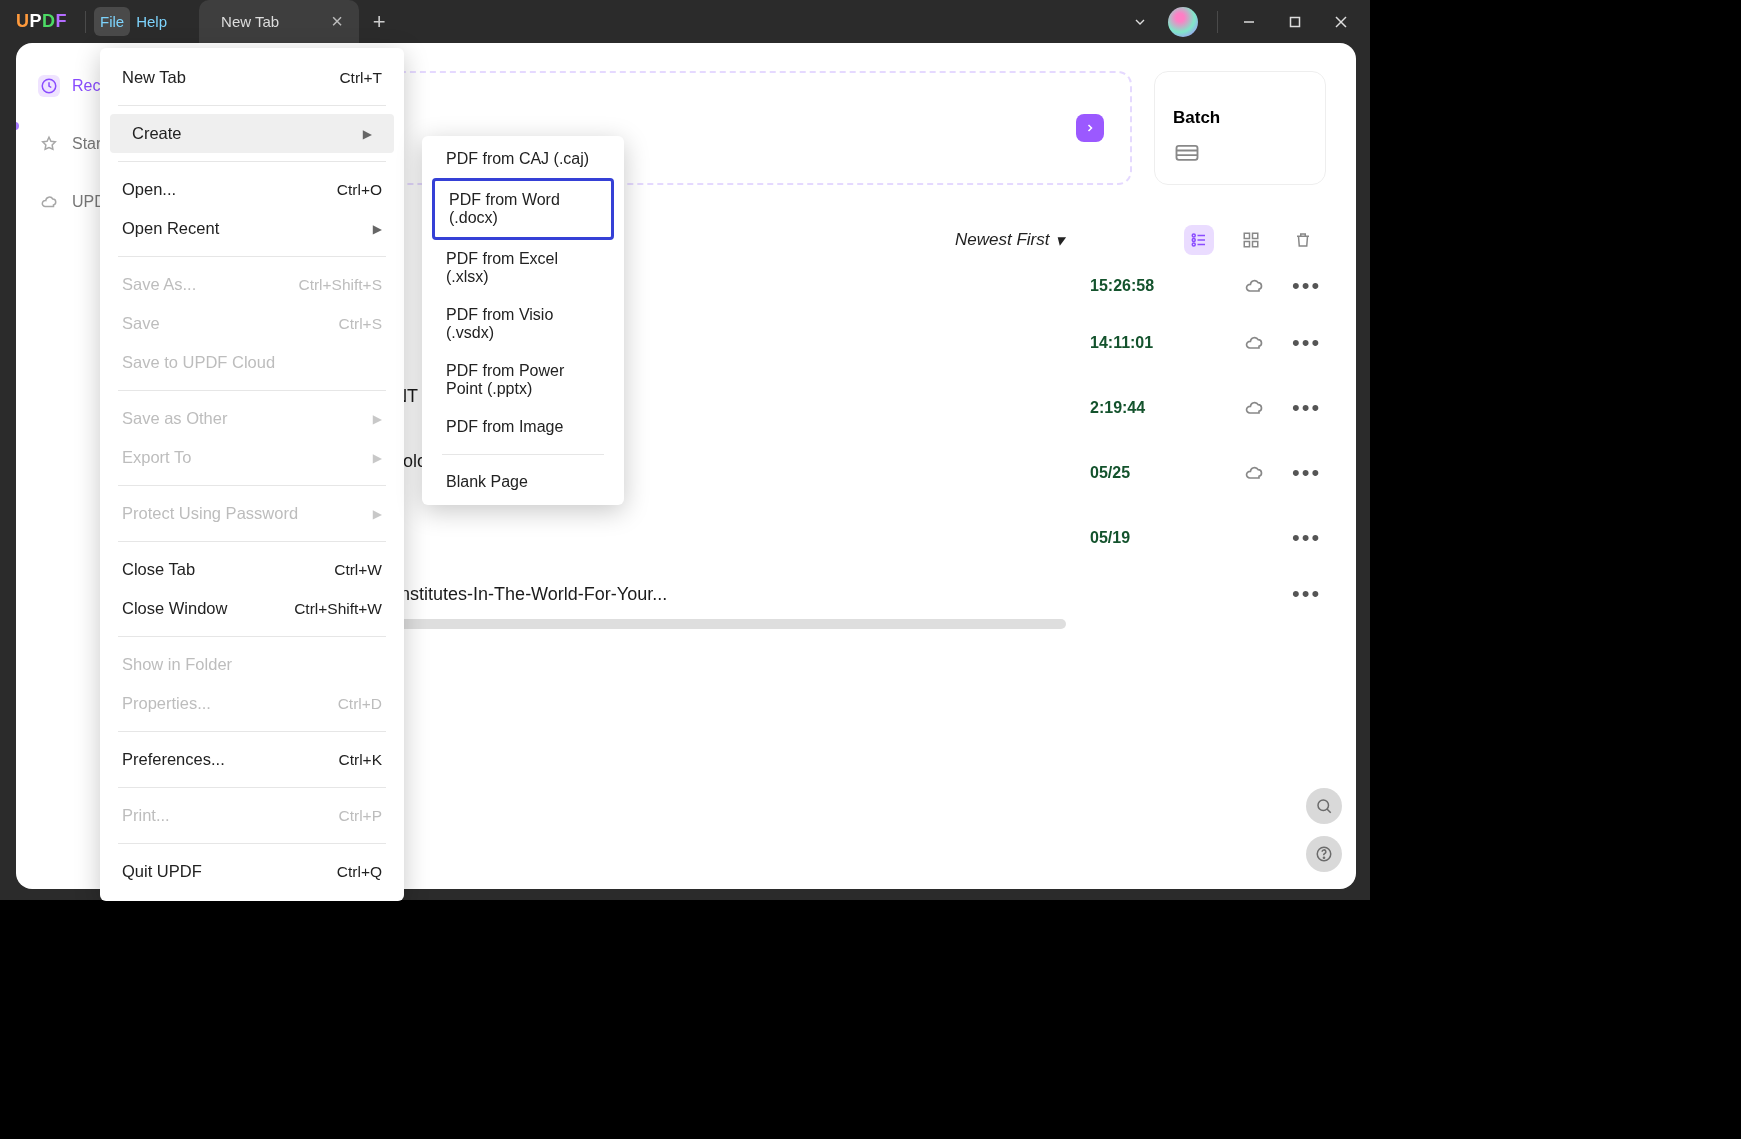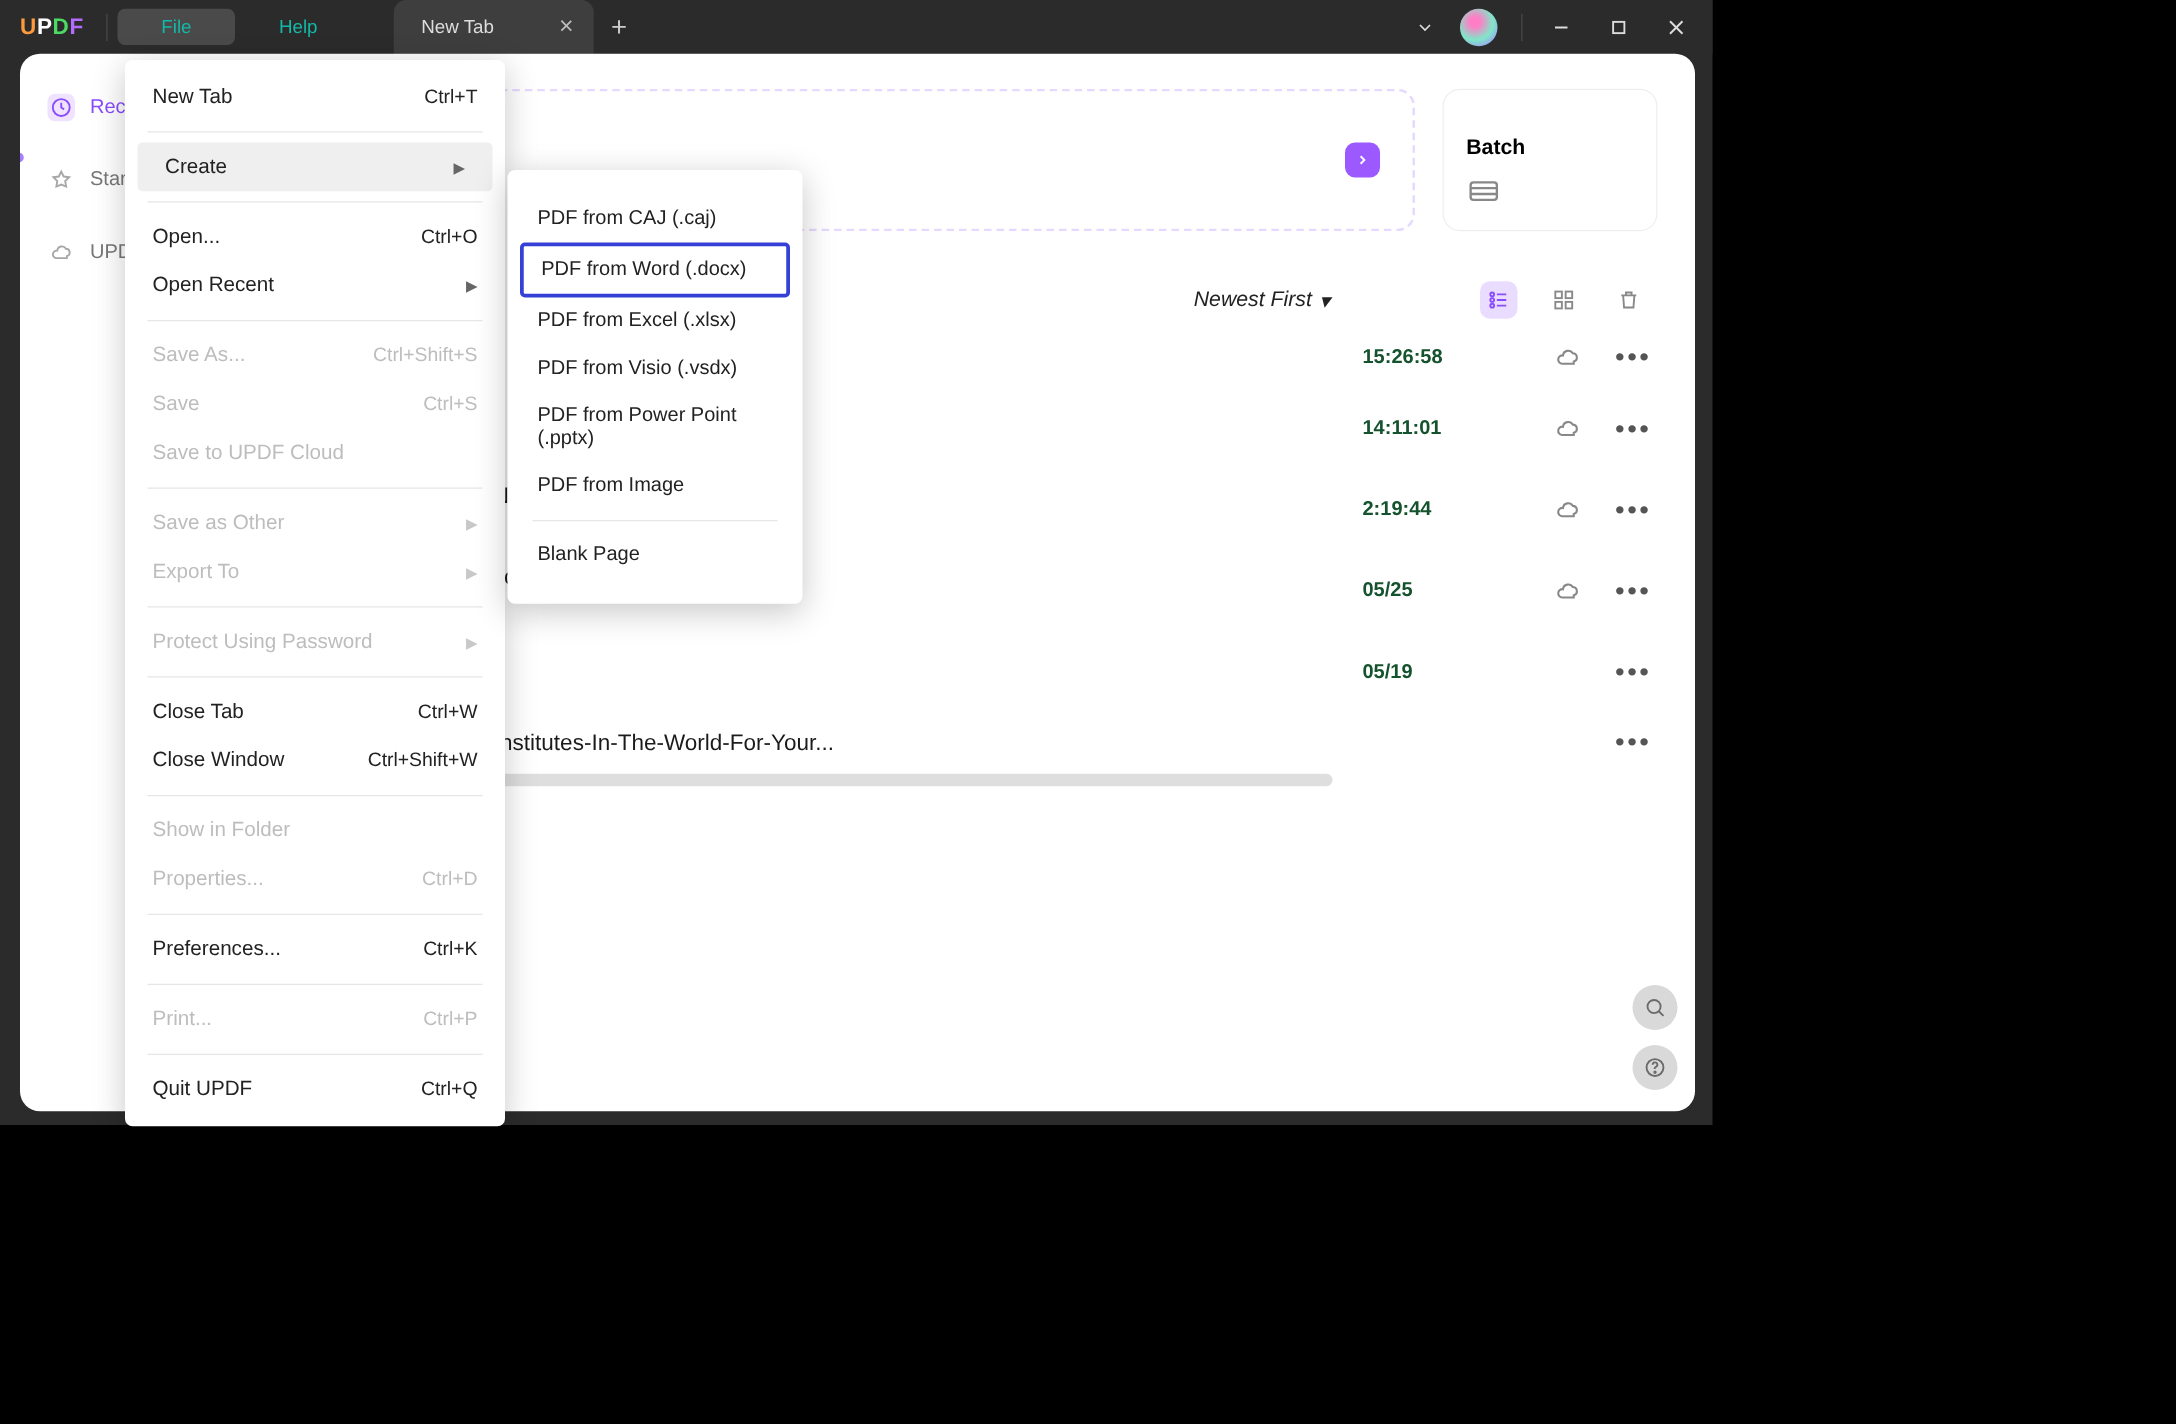--- a/index.html
+++ b/index.html
@@ -4,21 +4,21 @@
 <style>
   * { margin: 0; padding: 0; box-sizing: border-box; font-family: -apple-system, BlinkMacSystemFont, "Segoe UI", Arial, sans-serif; }
   html, body { width: 1741px; height: 1139px; overflow: hidden; background: #000; }
   .app { width: 1370px; height: 900px; background: #2b2b2b; position: relative; }
 
   
   .titlebar { height: 43px; background: #2b2b2b; display: flex; align-items: center; padding: 0 8px; position: relative; }
   .logo { font-weight: 800; font-size: 18px; letter-spacing: 0.5px; padding: 0 10px 0 8px; }
   .logo .u { color: #ff9a3c; } .logo .p { color: #ffffff; } .logo .d { color: #4cd964; } .logo .f { color: #b46cff; }
   .title-sep { width: 1px; height: 22px; background: #4a4a4a; margin: 0 8px; }
-  .menu-btn { color: #14b8a6; font-size: 15px; padding: 6px 35px; border-radius: 6px; cursor: pointer; }
+  .menu-btn { color: #7dd3fc; font-size: 15px; padding: 6px 6px; border-radius: 6px; cursor: pointer; }
   .menu-btn.active { background: #4a4a4a; }
   .tab { background: #3e3e3e; color: #ddd; height: 43px; display: flex; align-items: center; padding: 0 16px 0 22px; border-top-left-radius: 10px; border-top-right-radius: 10px; margin-left: 26px; gap: 52px; font-size: 15px; }
   .tab .x { color: #bbb; font-size: 20px; cursor: pointer; }
   .newtab-plus { color: #ccc; font-size: 22px; padding: 0 14px; cursor: pointer; }
   .win-ctrls { position: absolute; right: 6px; top: 0; height: 43px; display: flex; align-items: center; gap: 0; }
   .win-ctrls .ctl { width: 46px; height: 43px; display: flex; align-items: center; justify-content: center; color: #ddd; cursor: pointer; }
   .avatar { width: 30px; height: 30px; border-radius: 50%; background: radial-gradient(circle at 40% 35%, #ff7ec5 15%, #7fe7c9 55%, #a58bff 90%); margin-right: 6px; }
   .chev-down svg { width: 16px; height: 16px; }
 
   
@@ -66,21 +66,21 @@
   .filemenu { position: absolute; left: 100px; top: 48px; width: 304px; background: #fff; border-radius: 6px; box-shadow: 0 6px 26px rgba(0,0,0,.22); padding: 10px 0; z-index: 50; }
   .fm-item { display: flex; align-items: center; justify-content: space-between; padding: 10px 22px; font-size: 16.5px; color: #222; cursor: pointer; position: relative; }
   .fm-item.disabled { color: #bdbdbd; cursor: default; }
   .fm-item .sc { color: inherit; font-size: 15.5px; }
   .fm-item .arrow { font-size: 12px; color: #666; }
   .fm-item.disabled .arrow { color: #c8c8c8; }
   .fm-item.hl { background: #efefef; margin: 0 10px; border-radius: 4px; }
   .fm-sep { height: 1px; background: #e6e6e6; margin: 8px 18px; }
 
   
-  .submenu { position: absolute; left: 406px; top: 136px; width: 236px; background: #fff; border-radius: 6px; box-shadow: 0 6px 26px rgba(0,0,0,.22); padding: 20px 10px; z-index: 60; }
+  .submenu { position: absolute; left: 422px; top: 136px; width: 202px; background: #fff; border-radius: 6px; box-shadow: 0 6px 26px rgba(0,0,0,.22); padding: 4px 10px; z-index: 60; }
   .sm-item { padding: 10px 14px; font-size: 16px; color: #222; border-radius: 4px; cursor: pointer; }
   .sm-item.highlight { border: 3px solid #3540d6; }
   .sm-sep { height: 1px; background: #e6e6e6; margin: 8px 10px; }
 
   
   .fab { position: absolute; right: 28px; width: 36px; height: 36px; border-radius: 50%; background: #d9d9d9; color: #6b6b6b; display: flex; align-items: center; justify-content: center; cursor: pointer; }
   .fab.search { bottom: 76px; }
   .fab.help { bottom: 28px; }
 
   svg { display: block; }

